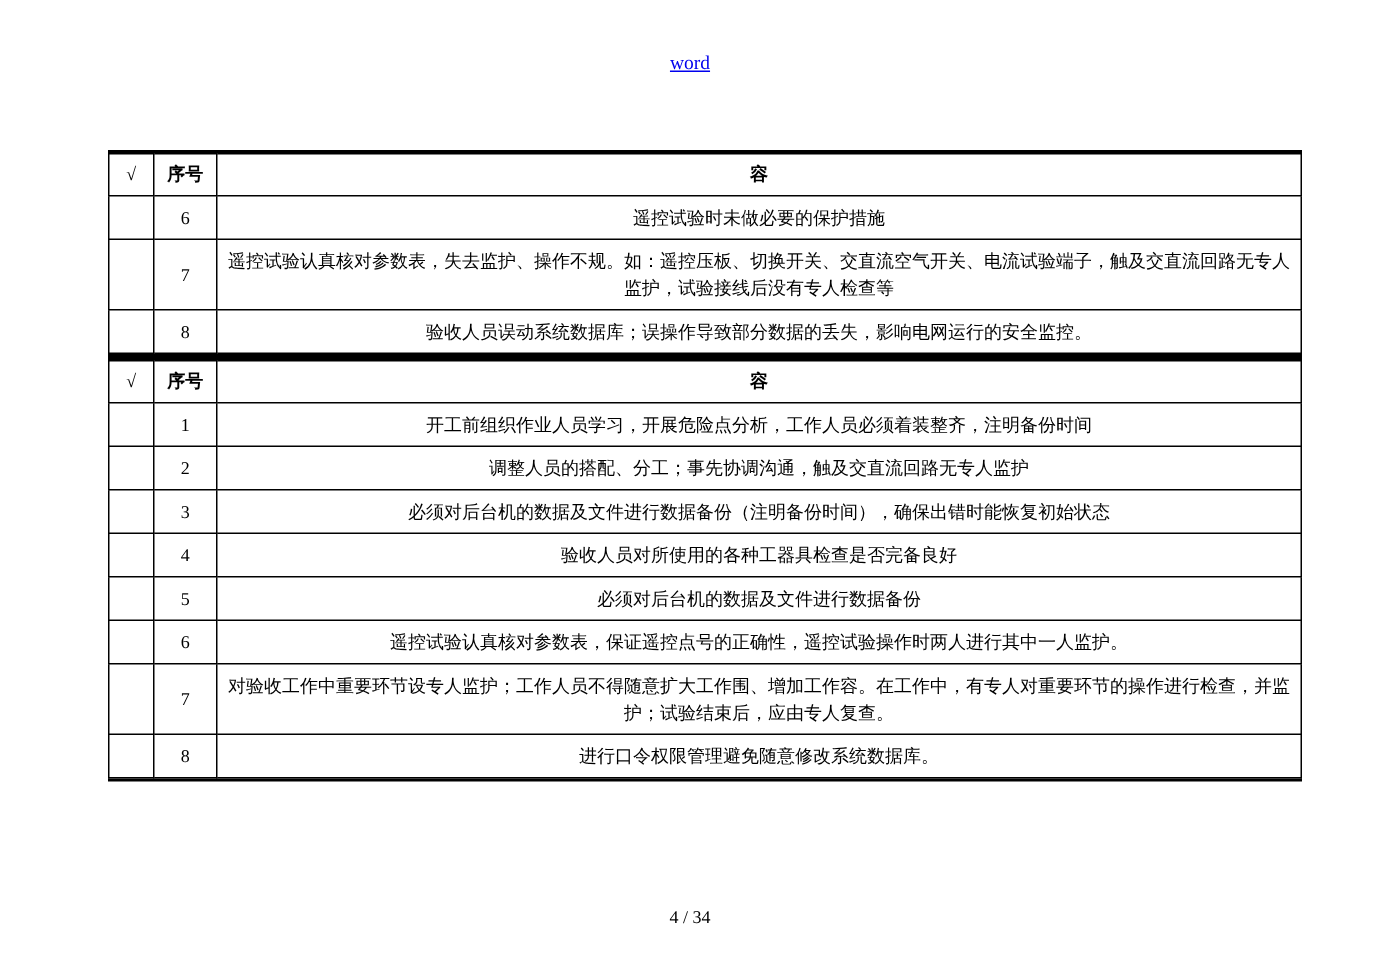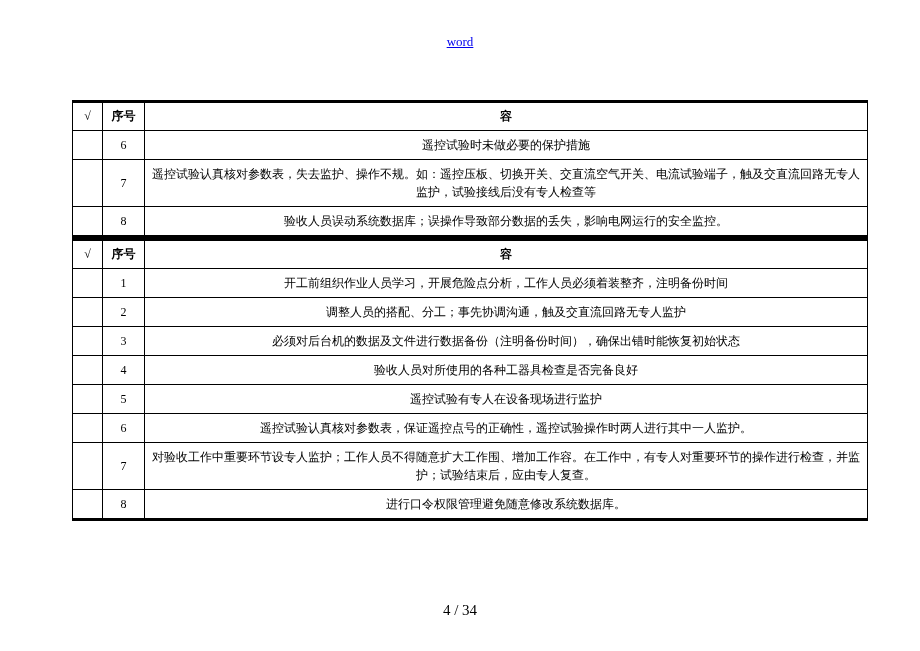--- a/index.html
+++ b/index.html
@@ -73,21 +73,21 @@
       font-size: 14px;
       font-weight: bold;
       font-family: "SimHei", "黑体", sans-serif;
     }
     .footer {
       position: absolute;
       bottom: 32px;
       left: 0;
       right: 0;
       text-align: center;
-      font-size: 15px;
+      font-size: 12px;
       font-family: "Times New Roman", serif;
     }
   </style>
 </head>
 <body>
 
 <div class="header-link">word</div>
 
 <div class="content">
 
@@ -157,21 +157,21 @@
             <td class="col-content">必须对后台机的数据及文件进行数据备份（注明备份时间），确保出错时能恢复初始状态</td>
           </tr>
           <tr>
             <td class="col-check"></td>
             <td class="col-num">4</td>
             <td class="col-content">验收人员对所使用的各种工器具检查是否完备良好</td>
           </tr>
           <tr>
             <td class="col-check"></td>
             <td class="col-num">5</td>
-            <td class="col-content">遥控试验有专人在设备现场进行监护</td>
+            <td class="col-content">必须对后台机的数据及文件进行数据备份</td>
           </tr>
           <tr>
             <td class="col-check"></td>
             <td class="col-num">6</td>
             <td class="col-content">遥控试验认真核对参数表，保证遥控点号的正确性，遥控试验操作时两人进行其中一人监护。</td>
           </tr>
           <tr>
             <td class="col-check"></td>
             <td class="col-num">7</td>
             <td class="col-content">对验收工作中重要环节设专人监护；工作人员不得随意扩大工作围、增加工作容。在工作中，有专人对重要环节的操作进行检查，并监护；试验结束后，应由专人复查。</td>

